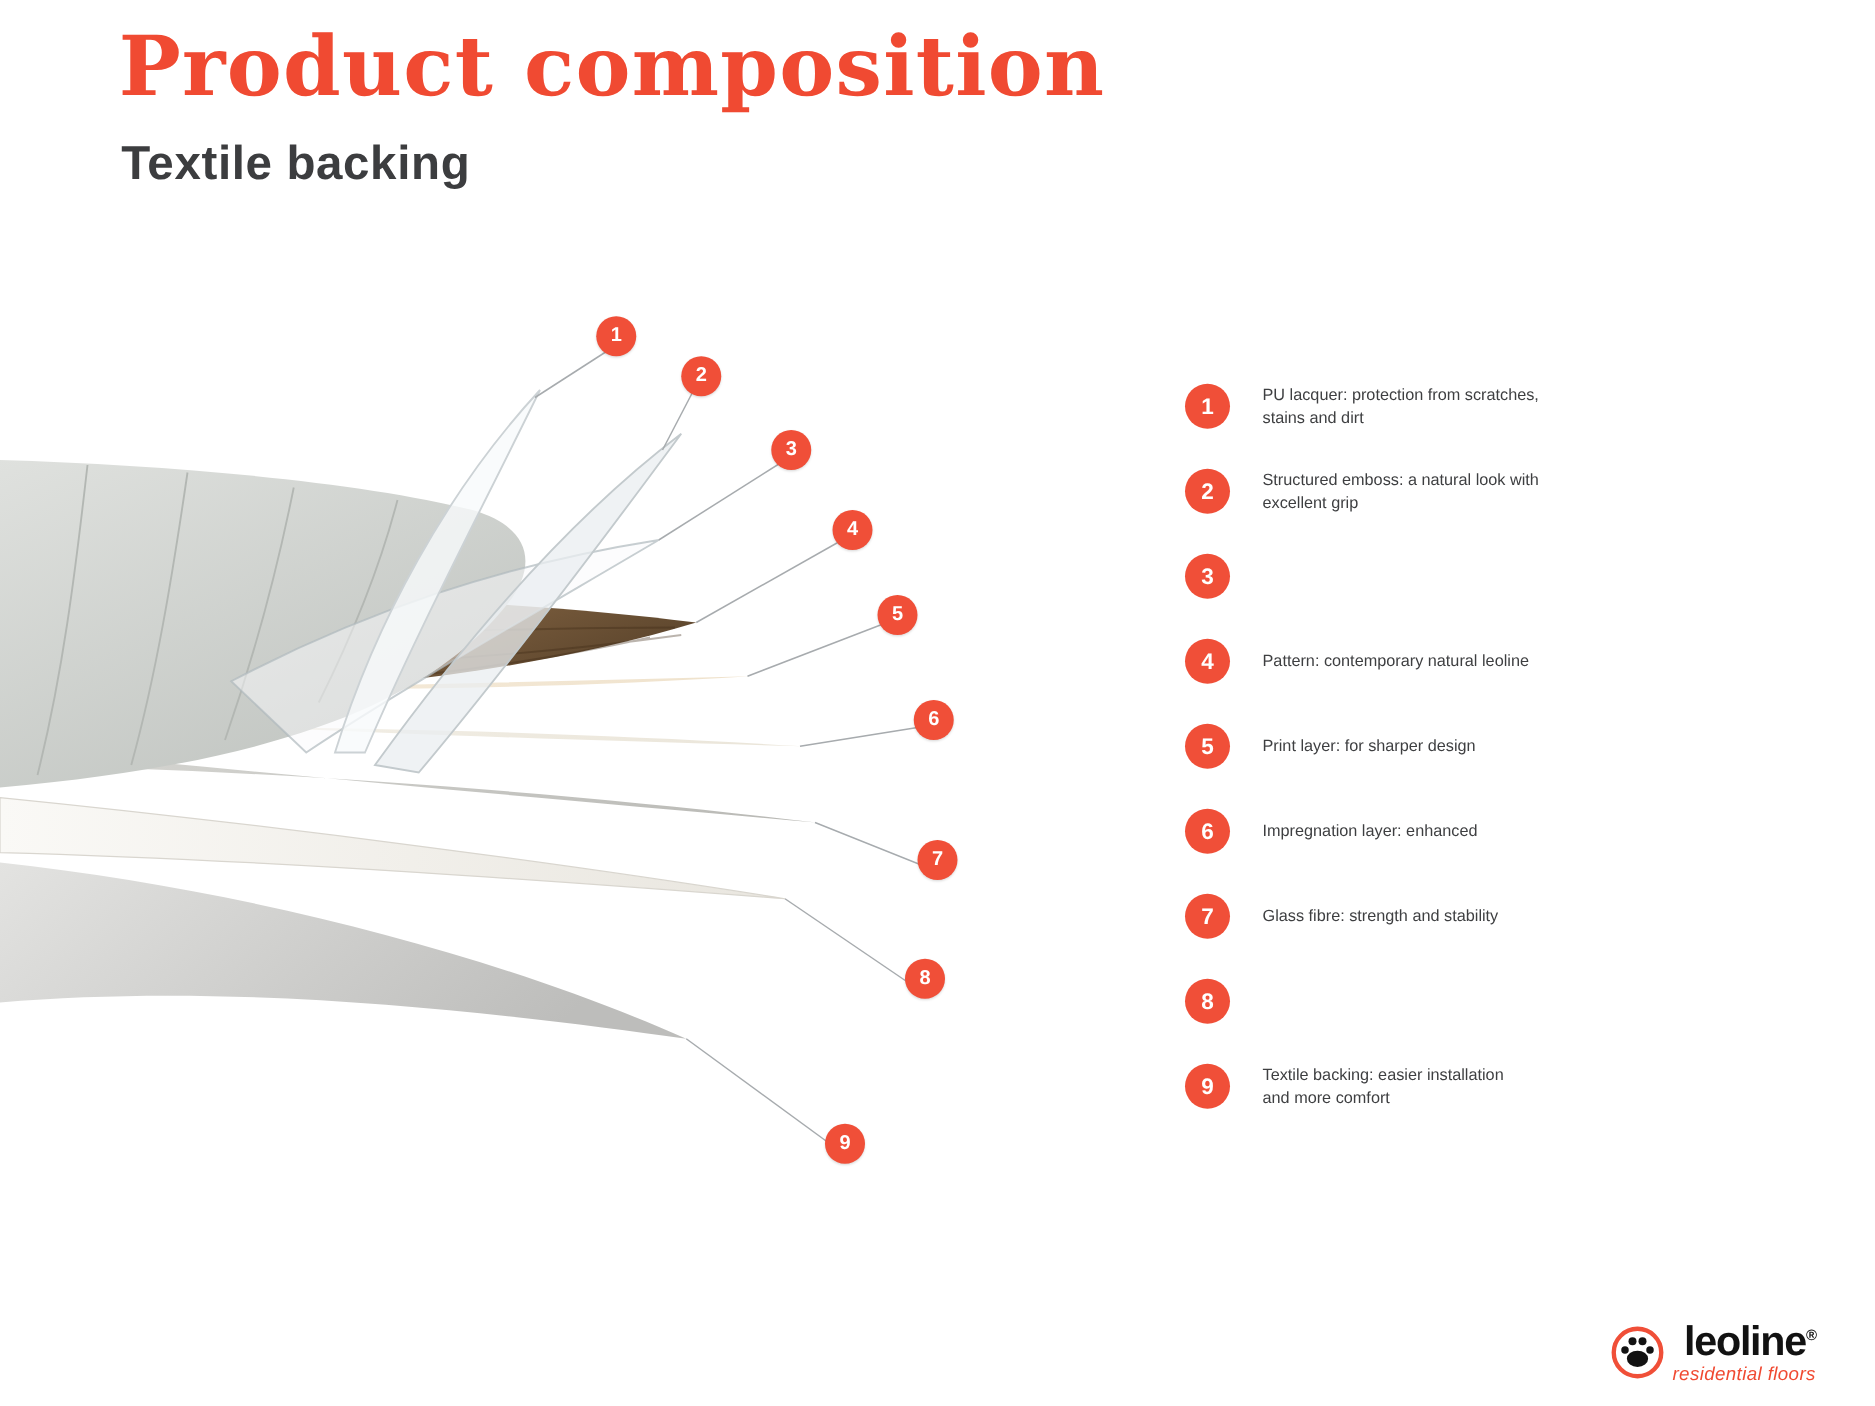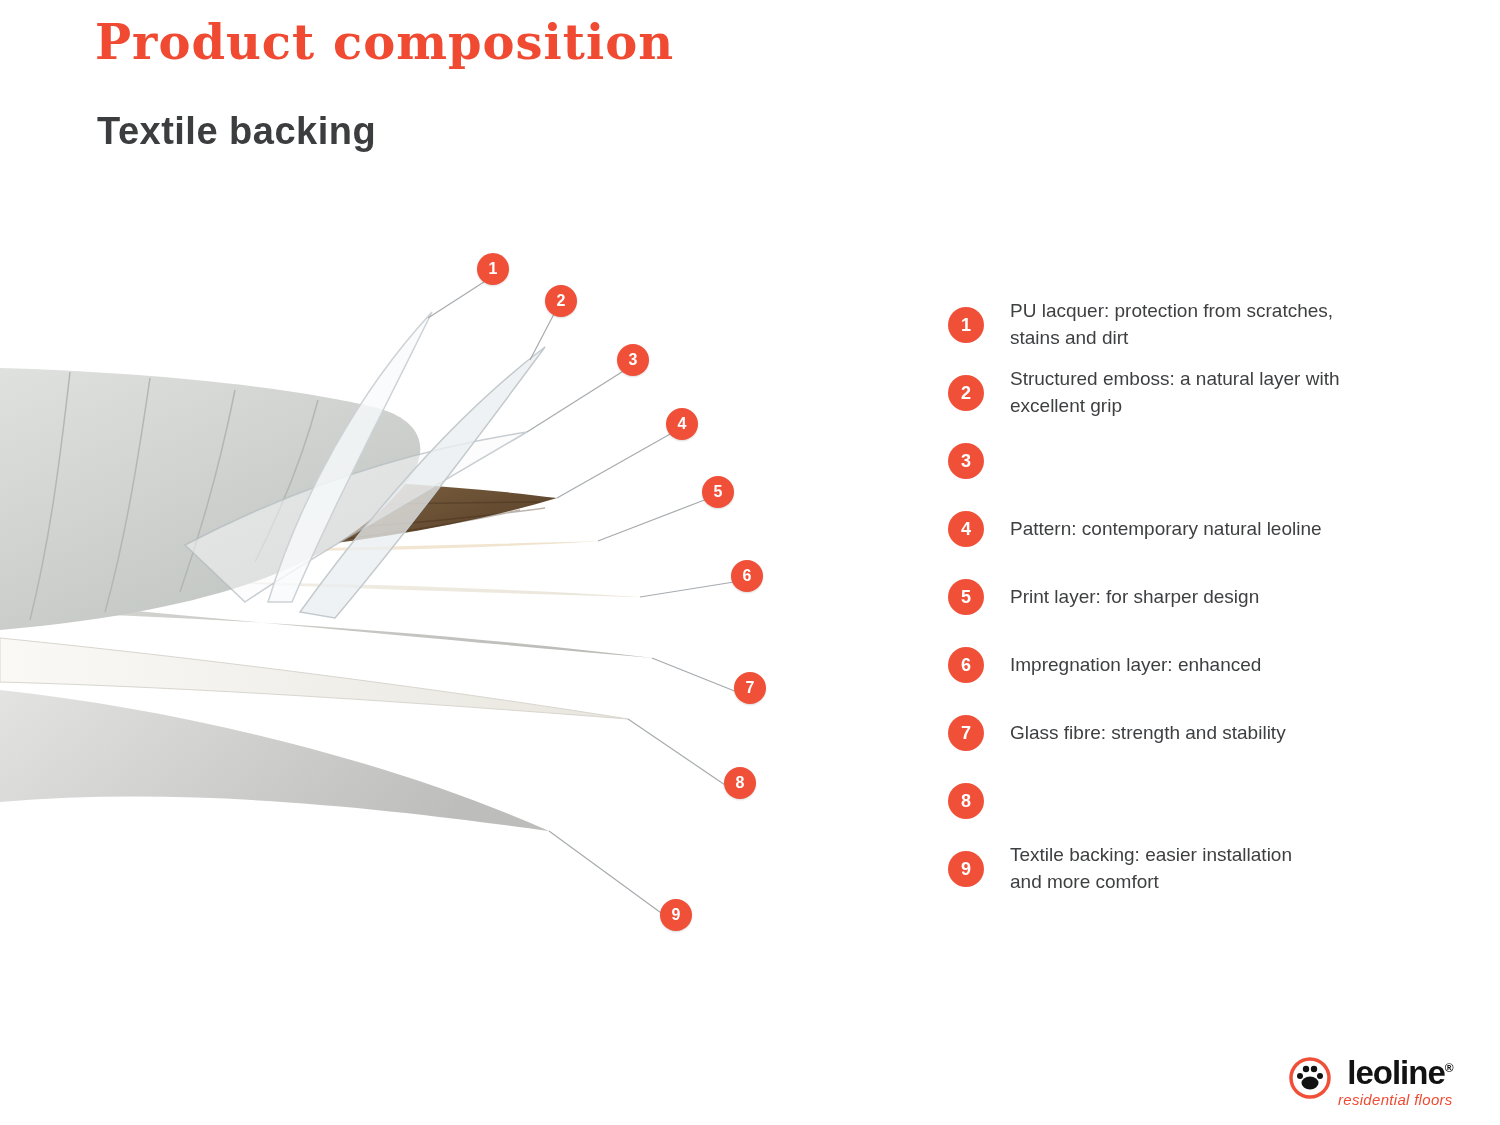--- a/index.html
+++ b/index.html
@@ -3,21 +3,21 @@
 <meta charset="utf-8">
 <style>
   html,body{margin:0;padding:0;}
   body{
     width:1500px;height:1125px;position:relative;background:#ffffff;
     font-family:"Liberation Sans", sans-serif;overflow:hidden;
   }
   .title{
     position:absolute;left:95px;top:14px;
     font-family:"DejaVu Serif", serif;font-weight:700;
-    font-size:48px;color:#f04a32;letter-spacing:1px;
+    font-size:66px;color:#f04a32;letter-spacing:1px;
   }
   .subtitle{
     position:absolute;left:97px;top:110px;
     font-size:38px;color:#3c3d3f;font-weight:700;letter-spacing:0.5px;
   }
   .diagram-svg{position:absolute;left:0;top:240px;}
   .marker{
     position:absolute;width:32px;height:32px;border-radius:50%;
     background:#f04f38;color:#ffffff;display:flex;align-items:center;justify-content:center;
     font-size:16px;font-weight:700;box-shadow:0 1px 2px rgba(0,0,0,0.15);
@@ -27,24 +27,24 @@
   }
   .legend-row{
     height:68px;display:flex;align-items:center;gap:26px;
   }
   .legend-badge{
     flex:0 0 36px;width:36px;height:36px;border-radius:50%;
     background:#f04f38;color:#ffffff;display:flex;align-items:center;justify-content:center;
     font-size:18px;font-weight:700;
   }
   .legend-text{
-    font-size:19px;color:#3e3f41;line-height:1.4;white-space:pre-line;
+    font-size:13px;color:#3e3f41;line-height:1.4;white-space:pre-line;
   }
   .logo{
-    position:absolute;left:1288px;top:1056px;display:flex;align-items:flex-start;gap:6px;
+    position:absolute;left:1288px;top:1056px;display:flex;align-items:center;gap:6px;
   }
   .logo-textcol{display:flex;flex-direction:column;align-items:flex-end;}
   .logo-name{
     font-size:33px;font-weight:800;color:#121212;letter-spacing:-1px;line-height:1;
   }
   .logo-name sup{font-size:12px;font-weight:700;}
   .logo-tagline{
     font-size:15px;font-style:italic;color:#f04a32;margin-top:2px;letter-spacing:0.3px;
   }
 </style>
@@ -155,21 +155,21 @@
     <div class="legend-badge">
         <span>1</span>
       </div>
     <div class="legend-text">PU lacquer: protection from scratches,
 stains and dirt</div>
   </div>
   <div class="legend-row">
     <div class="legend-badge">
         <span>2</span>
       </div>
-    <div class="legend-text">Structured emboss: a natural layer with
+    <div class="legend-text">Structured emboss: a natural look with
 excellent grip</div>
   </div>
   <div class="legend-row">
     <div class="legend-badge">
         <span>3</span>
       </div>
   </div>
   <div class="legend-row">
     <div class="legend-badge">
         <span>4</span>

